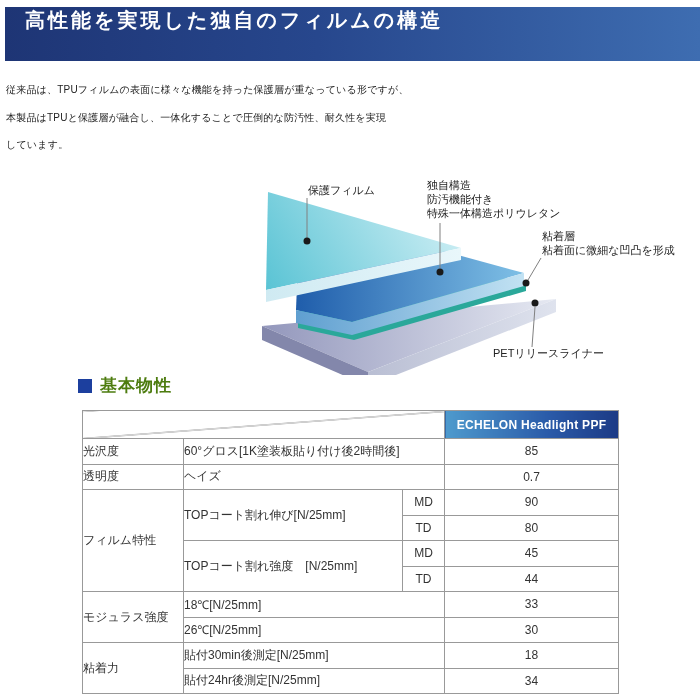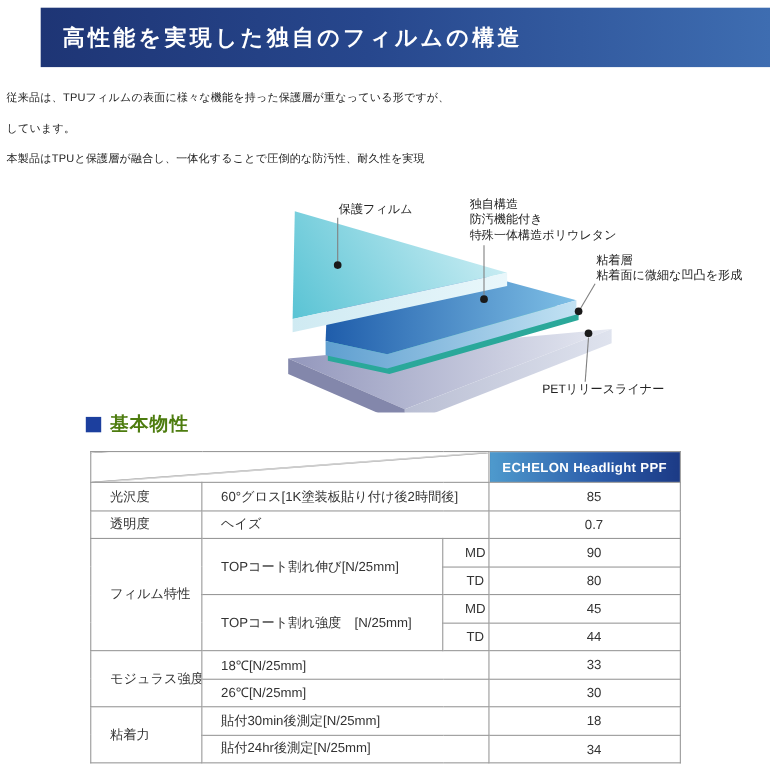--- a/index.html
+++ b/index.html
@@ -4,23 +4,23 @@
 <style>
   html,body{margin:0;padding:0;}
   body{
     width:700px;height:700px;position:relative;background:#ffffff;
     font-family:"Liberation Sans",sans-serif;overflow:hidden;
   }
   
   .banner{
     position:absolute;left:5px;right:0;top:7px;height:54px;
     background:linear-gradient(90deg,#1e3575 0%,#27478d 45%,#3e6db1 100%);
-    color:#ffffff;display:flex;align-items:center;
+    color:#ffffff;display:flex;
     font-family:"DejaVu Serif",serif;font-weight:bold;
-    font-size:20px;letter-spacing:3px;padding-left:20px;box-sizing:border-box;margin-left:32px;
+    font-size:20px;letter-spacing:3px;padding-left:20px;box-sizing:border-box;
   }
   
   .intro{
     position:absolute;left:6px;top:76px;width:660px;
     font-size:10px;line-height:27.5px;color:#222222;letter-spacing:0.2px;
   }
   
   .diagram{position:absolute;left:0;top:170px;width:700px;height:205px;}
   .diagram svg{display:block;}
   .dlabel{font-family:"Liberation Sans",sans-serif;font-size:11px;fill:#222222;}
@@ -34,21 +34,21 @@
   .spec-table{
     position:absolute;left:82px;top:410px;width:536px;
     border-collapse:collapse;table-layout:fixed;
     font-size:12px;color:#333333;
   }
   .spec-table td{
     border:1px solid #999999;vertical-align:middle;
     padding:0;overflow:hidden;white-space:nowrap;
   }
   .spec-table .hrow td{height:27px;}
-  .spec-table tr.r td{height:24.5px;padding-left:17px;}
+  .spec-table tr.r td{height:24.5px;}
   .diag-cell{
     background:
       linear-gradient(to bottom right,
         rgba(0,0,0,0) calc(50% - 0.7px),
         #9a9a9a calc(50% - 0.2px),
         #9a9a9a calc(50% + 0.2px),
         rgba(0,0,0,0) calc(50% + 0.7px));
   }
   .prod-cell{
     background:linear-gradient(90deg,#4e9acd 0%,#2a5aa8 60%,#1c3a85 100%);
@@ -61,22 +61,22 @@
 </style>
 </head>
 <body>
 
 <div class="banner">
   <span>高性能を実現した独自のフィルムの構造</span>
 </div>
 
 <div class="intro">
   <div>従来品は、TPUフィルムの表面に様々な機能を持った保護層が重なっている形ですが、</div>
+  <div>本製品はTPUと保護層が融合し、一体化することで圧倒的な防汚性、耐久性を実現</div>
   <div>しています。</div>
-  <div>本製品はTPUと保護層が融合し、一体化することで圧倒的な防汚性、耐久性を実現</div>
 </div>
 
 <div class="diagram">
 <svg width="700" height="205" viewBox="0 170 700 205">
   <defs>
     <linearGradient id="gCyan" gradientUnits="userSpaceOnUse" x1="270" y1="300" x2="440" y2="195">
       <stop offset="0" stop-color="#58c3d4"></stop>
           <stop offset="1" stop-color="#cdeef4"></stop>
     </linearGradient>
     <linearGradient id="gCyanEdge" gradientUnits="userSpaceOnUse" x1="266" y1="0" x2="461" y2="0">

